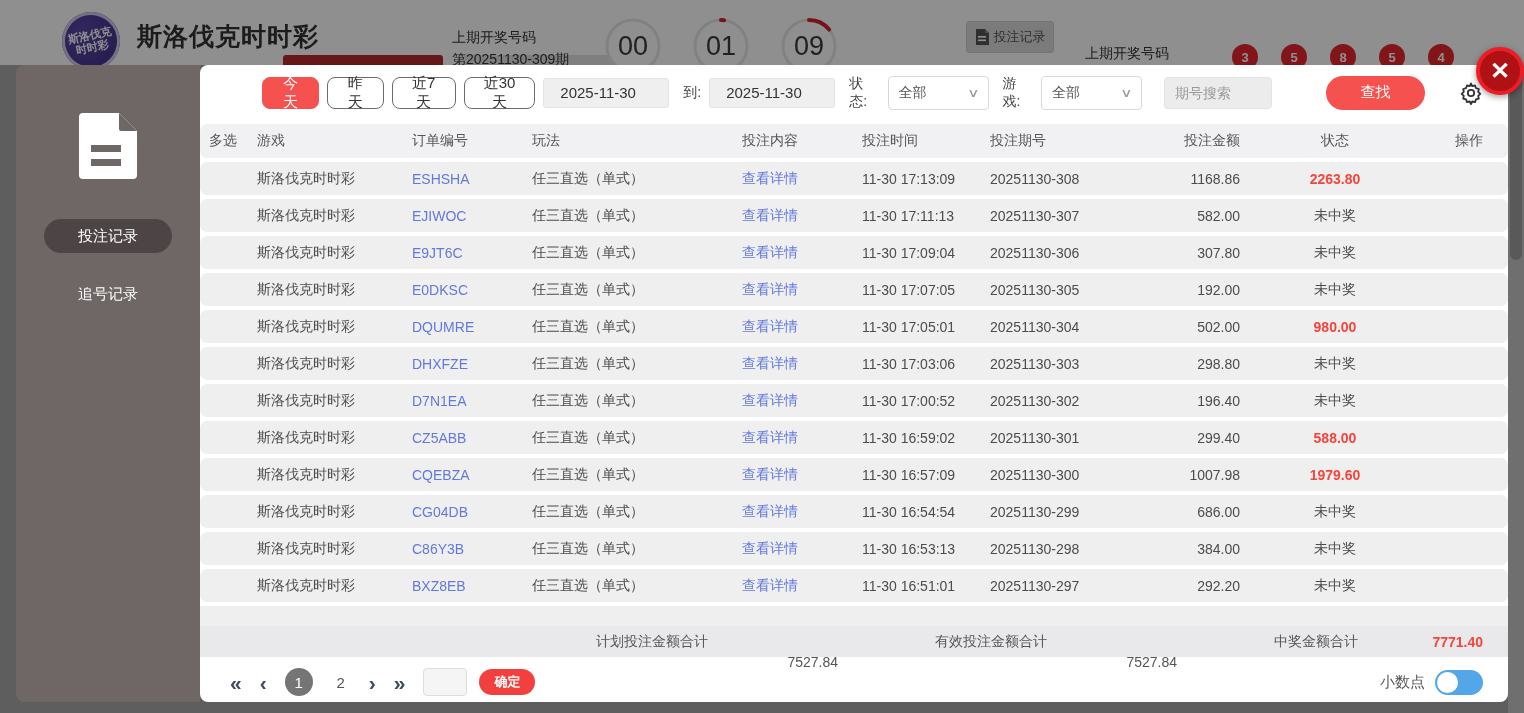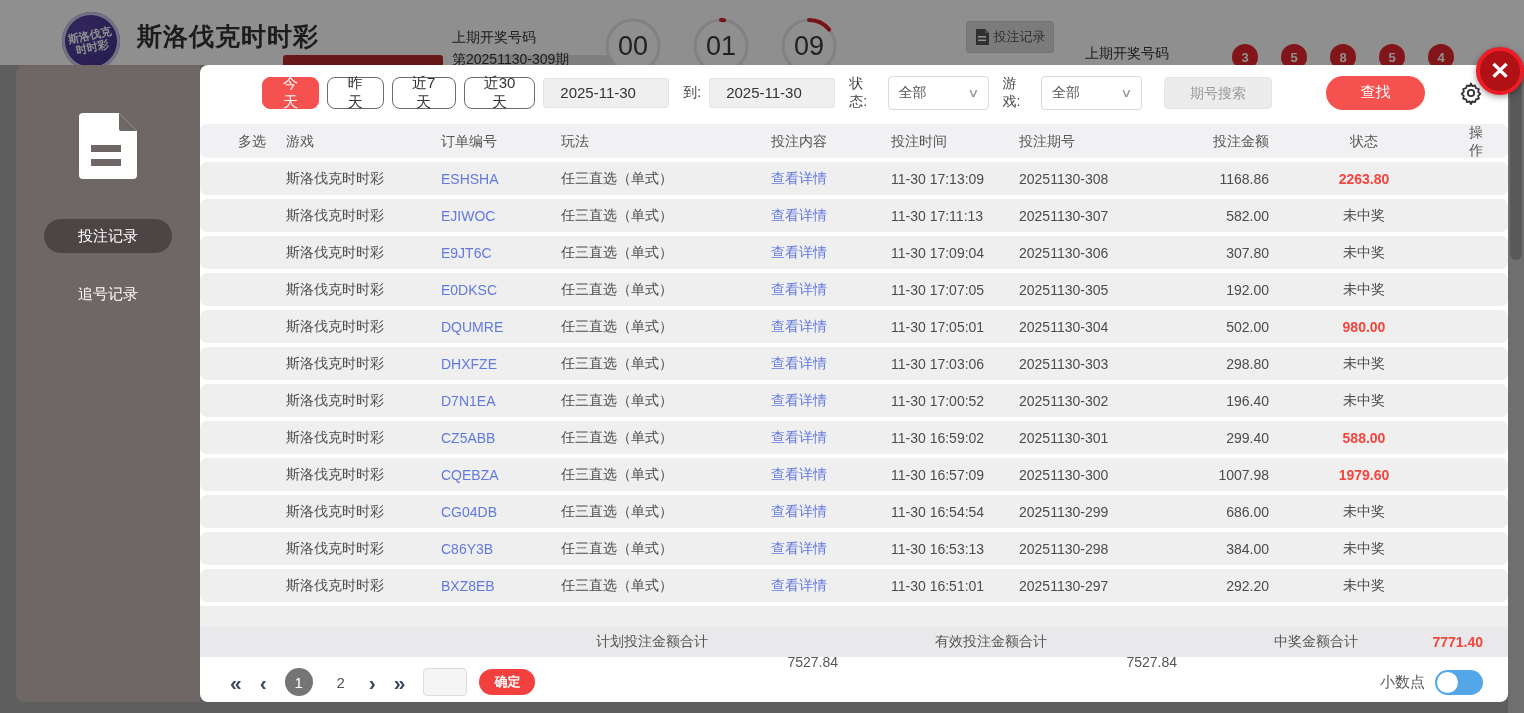--- a/index.html
+++ b/index.html
@@ -63,21 +63,21 @@
   .search-input { width:108px; height:32px; background:#ececec; border:1px solid #e3e3e3; border-radius:4px;
                   font-size:14px; color:#333; padding:0 10px; font-family:"Liberation Sans",sans-serif; }
   .search-input::placeholder { color:#9a9a9a; }
   .find-btn { width:104px; height:34px; margin-left:46px; border:none; border-radius:17px; background:#f4514f;
               color:#fff; font-size:15px; cursor:pointer; }
   .gear { margin-left:26px; cursor:pointer; display:flex; align-items:center; }
 
   
   .tbl { flex:1 1 auto; padding:4px 0 0 0; }
   .trow { display:grid; grid-template-columns:48px 155px 120px 210px 120px 128px 130px 120px 190px 1fr;
-          align-items:center; padding:0 25px 0 38px; font-size:14px; color:#4c4c4c;border-radius:7px; }
+          align-items:center; padding:0 25px 0 9px; font-size:14px; color:#4c4c4c;border-radius:7px; }
   .thead { height:34px; background:#f1f1f3; color:#555; }
   .tbody-row { height:33px; background:#efeff0; margin-top:4px; }
   .c-amount { text-align:right; }
   .c-status { text-align:center; }
   .c-op { text-align:right; }
   .link { color:#6279dd; cursor:pointer; text-decoration:none; }
   .win { color:#f4443c; font-weight:bold; }
   .pre-summary { height:20px; background:#f0eff0; margin-top:4px; }
 
   .summary { height:31px; background:#e9e9eb; display:flex; align-items:center; font-size:14px; color:#555;
@@ -188,21 +188,21 @@
     <span class="flt-label">状态:</span>
     <div class="select-box">
       <span>全部</span>
       <span class="chev">∨</span>
     </div>
     <span class="flt-label">游戏:</span>
     <div class="select-box">
       <span>全部</span>
       <span class="chev">∨</span>
     </div>
-    <input class="search-input" style="margin-left: 14px; text-align: center;" placeholder="期号搜索">
+    <input class="search-input" style="margin-left: 14px;" placeholder="期号搜索">
     <button class="find-btn">查找</button>
     <span class="gear">
       <svg width="24" height="24" viewBox="0 0 24 24" fill="none" stroke="#333" stroke-width="1.8">
         <circle cx="12" cy="12" r="3.2"></circle>
         <path d="M12 2.5 l1.2 2.6 2.8-.6 1 2.7 2.8.8 -.6 2.8 2.1 2 -2.1 2 .6 2.8 -2.8.8 -1 2.7 -2.8-.6 -1.2 2.6 -1.2-2.6 -2.8.6 -1-2.7 -2.8-.8 .6-2.8 -2.1-2 2.1-2 -.6-2.8 2.8-.8 1-2.7 2.8.6 z" stroke-linejoin="round"></path>
       </svg>
     </span>
   </div>
 
   <div class="tbl">

